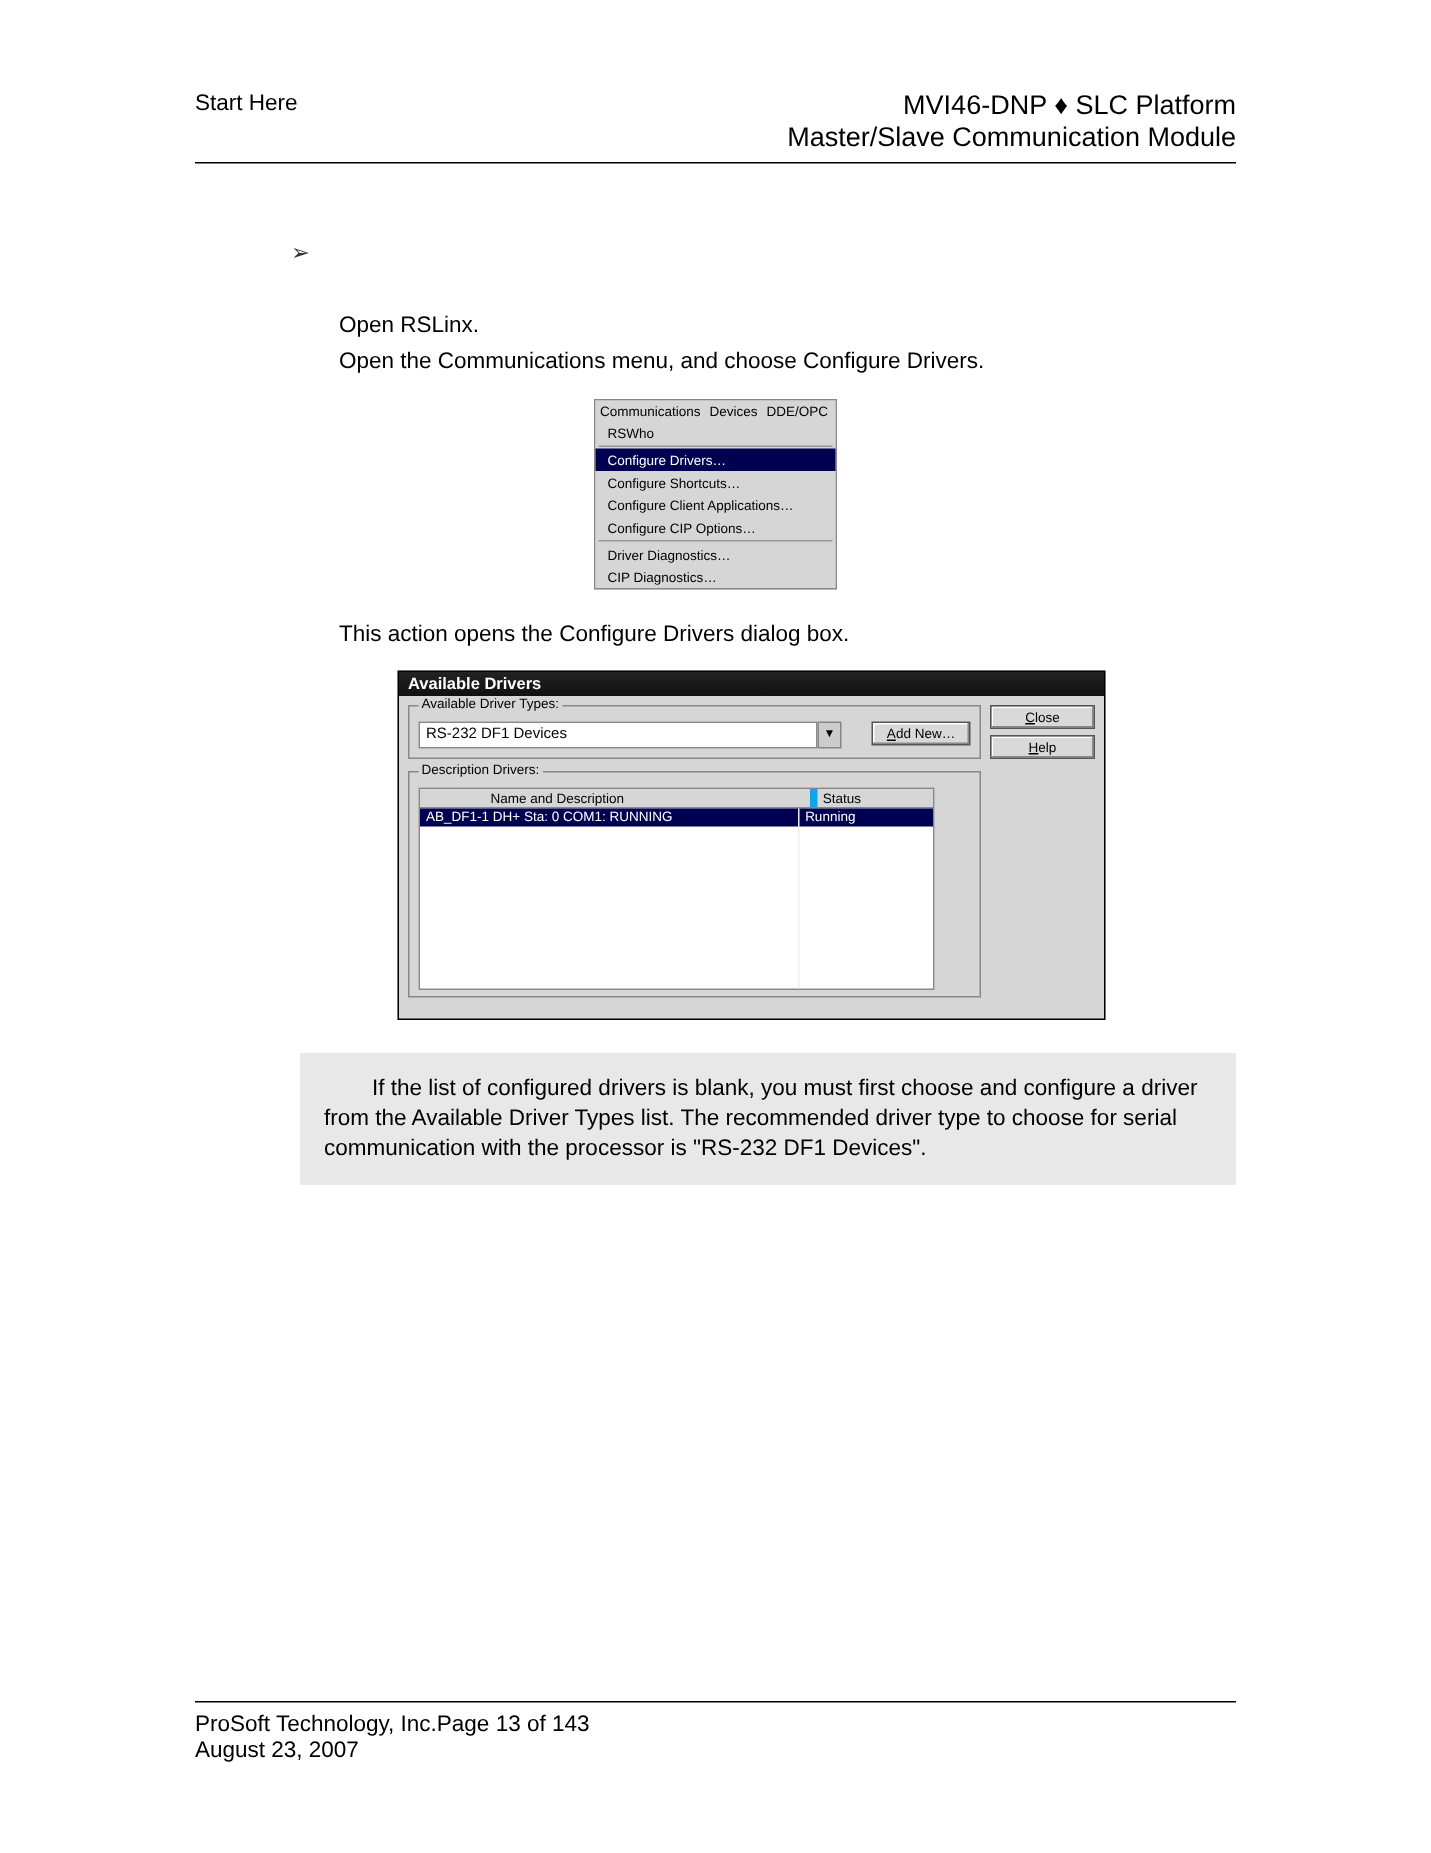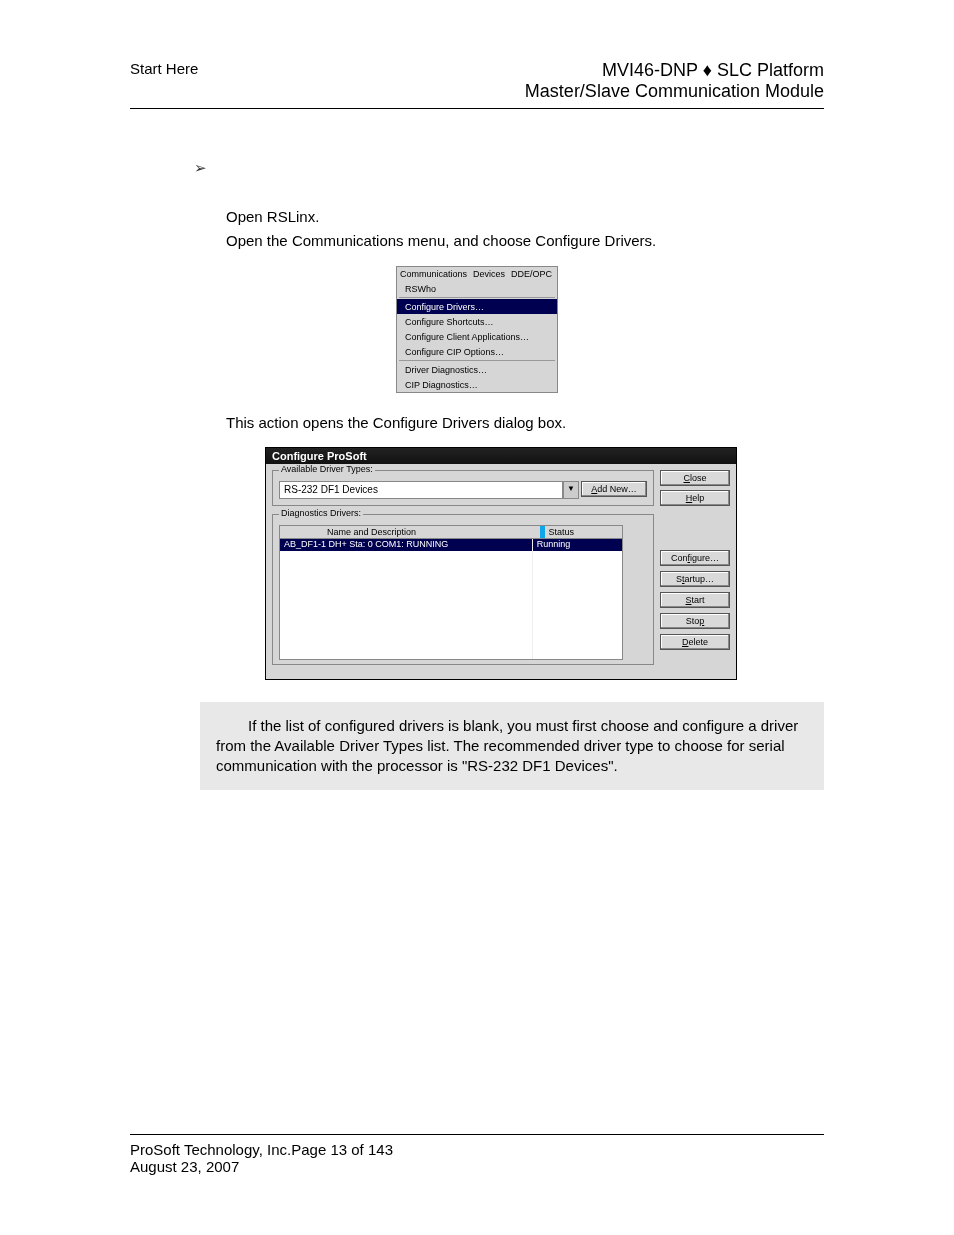--- a/index.html
+++ b/index.html
@@ -135,21 +135,21 @@
     background: #d9d9d9;
     font-size: 9px;
     text-align: center;
     padding: 2px 2px;
     cursor: default;
     box-shadow: inset -1px -1px 0 #888, inset 1px 1px 0 #fff;
   }
   .btn u { text-decoration: underline; }
   .group-flex {
     display: flex;
-    gap: 2px;
+    gap: 20px;
     align-items: flex-start;
   }
   .table {
     border: 1px solid #888;
     background: #fff;
     font-size: 9px;
     width: 342px;
   }
   .thead { display: flex; background: #d6d6d6; border-bottom: 1px solid #888; }
   .th1 { flex: 3; padding: 1px 4px; border-right: 5px solid #0ea5e9; margin-left: 43px; }
@@ -221,36 +221,36 @@
       <div class="menu-item">Driver Diagnostics…</div>
       <div class="menu-item">CIP Diagnostics…</div>
     </div>
   </div>
 
   <div class="body-text">
     <p>This action opens the Configure Drivers dialog box.</p>
   </div>
 
   <div class="dialog">
-    <div class="title-bar">Configure ProSoft</div>
+    <div class="title-bar">Available Drivers</div>
     <div class="dlg-body">
       <div class="dlg-main">
         <div class="group">
           <div class="group-label">Available Driver Types:</div>
           <div class="group-flex">
             <div class="combo" style="flex:1">
               <input value="RS-232 DF1 Devices" style="">
               <div class="combo-btn">▼</div>
             </div>
             <div class="btn" style="width:60px"><u>A</u><span>dd New…</span></div>
           </div>
         </div>
 
         <div class="group" style="padding-bottom:4px">
-          <div class="group-label">Diagnostics Drivers:</div>
+          <div class="group-label">Description Drivers:</div>
           <div class="table">
             <div class="thead">
               <div class="th1">Name and Description</div>
               <div class="th2">Status</div>
             </div>
             <div class="trow sel">
               <div class="td1">AB_DF1-1 DH+ Sta: 0 COM1: RUNNING</div>
               <div class="td2">Running</div>
             </div>
             <div class="trow">
@@ -289,27 +289,20 @@
                 <div class="td1"></div>
                 <div class="td2"></div>
               </div>
           </div>
         </div>
       </div>
       <div class="dlg-side">
         <div class="btn"><u>C</u>lose</div>
         <div class="btn"><u>H</u>elp</div>
         <div style="height:34px"></div>
-        <div class="side-stack">
-          <div class="btn">Con<u>f</u>igure…</div>
-          <div class="btn">S<u>t</u>artup…</div>
-          <div class="btn"><u>S</u>tart</div>
-          <div class="btn">Sto<u>p</u></div>
-          <div class="btn"><u>D</u>elete</div>
-        </div>
       </div>
     </div>
   </div>
 
   <div class="note-box">
     <span style="margin-left:32px"></span><span>If the list of configured drivers is blank, you must first choose and configure a driver from the Available Driver Types list. The recommended driver type to choose for serial communication with the processor is "RS-232 DF1 Devices".</span>
   </div>
 
   <div class="footer">
     <div class="footer-left">

